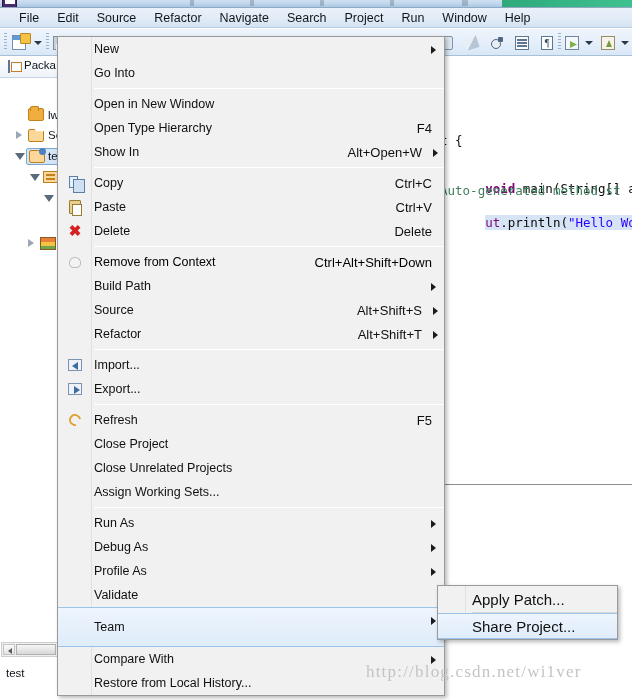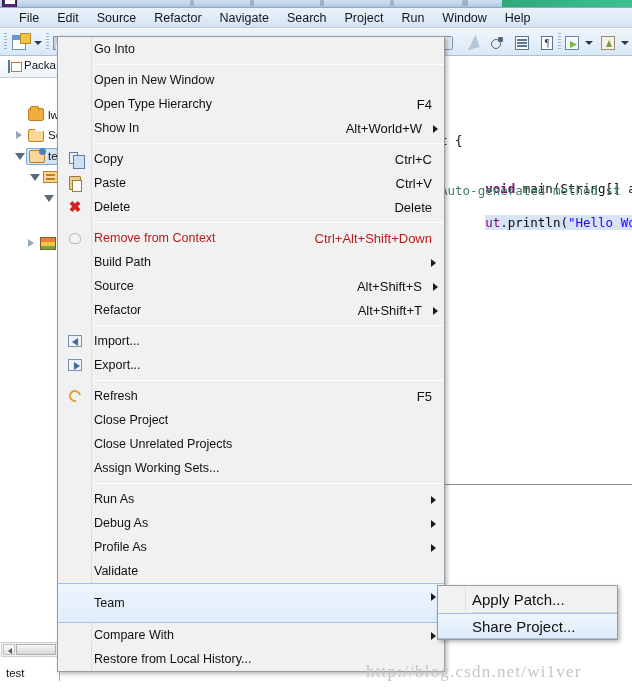--- a/index.html
+++ b/index.html
@@ -285,21 +285,21 @@
     position:relative; height:24px; display:flex; align-items:center;
     padding-left:36px; padding-right:10px; cursor:default;
   }
   .mi .lbl{
     font-size:12.5px; color:#101010; white-space:nowrap;
   }
   .mi .acc{
     margin-left:auto; font-size:13px; color:#101010; white-space:nowrap;
     padding-right:2px;
   }
-  .mi.disabled .lbl, .mi.disabled .acc { color:#b91c1c; }
+  .mi.disabled .lbl, .mi.disabled .acc { color:#000000; }
   .mi .sub{
     position:absolute; right:8px; top:9px; width:0;height:0;
     border-top:4px solid transparent; border-bottom:4px solid transparent;
     border-left:5px solid #1b1b1b;
   }
   .mi.hassub-after-acc .sub { right:6px; }
   .mi.highlight{
     background: linear-gradient(to bottom,#eef5fd,#dfecfa);
     border-top:1px solid #9cc3e8; border-bottom:1px solid #9cc3e8;
     height:40px;
@@ -529,35 +529,39 @@
     <div class="consolearea">
       <div class="console-text">time.</div>
       <div class="console-rule"></div>
     </div>
   </div>
 
   <div class="ctxmenu">
     <div class="ctx-iconcol"></div>
 
     <div class="mi">
+      <span class="lbl">New</span>
+      <span class="sub"></span>
+    </div>
+    <div class="mi">
       <span class="lbl">Go Into</span>
     </div>
 
     <div class="msep"></div>
 
     <div class="mi">
       <span class="lbl">Open in New Window</span>
     </div>
     <div class="mi">
       <span class="lbl">Open Type Hierarchy</span>
       <span class="acc">F4</span>
     </div>
     <div class="mi hassub-after-acc">
       <span class="lbl">Show In</span>
-      <span class="acc" style="margin-right:10px;">Alt+World+W</span>
+      <span class="acc" style="margin-right:10px;">Alt+Open+W</span>
       <span class="sub"></span>
     </div>
 
     <div class="msep"></div>
 
     <div class="mi">
       <span class="mico">
           <span class="ic-copy"></span>
         </span>
       <span class="lbl">Copy</span>

